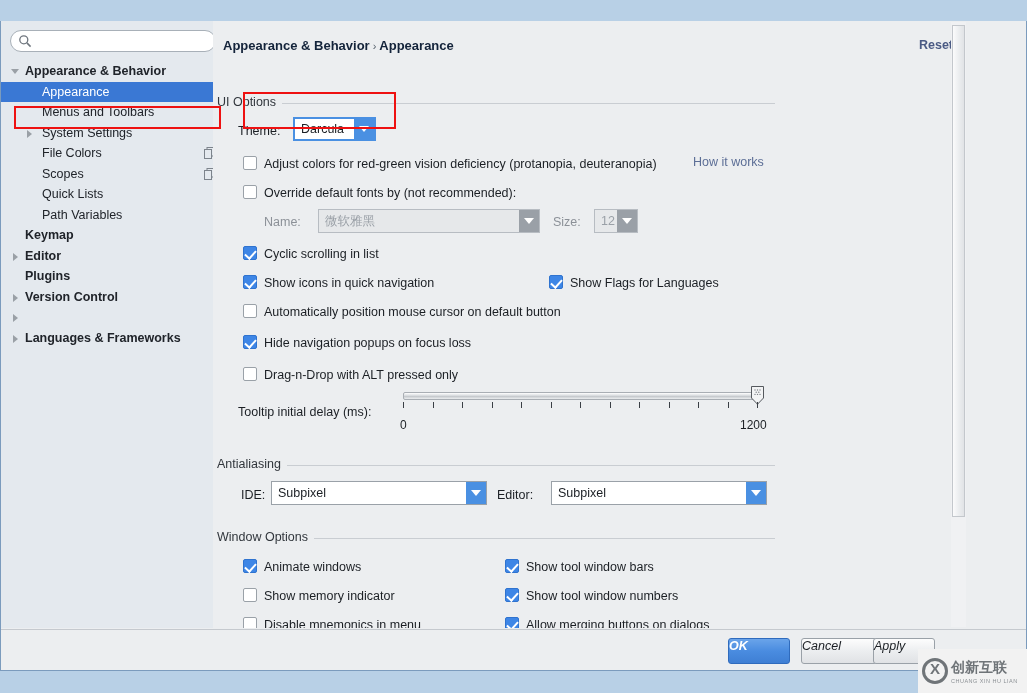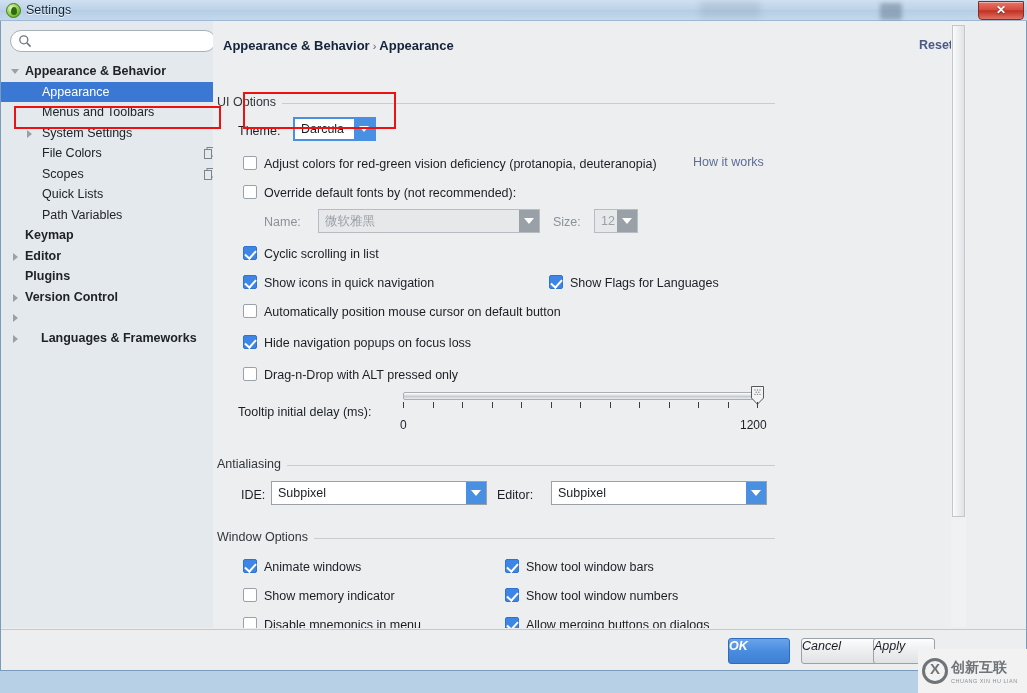--- a/index.html
+++ b/index.html
@@ -272,27 +272,20 @@
     position: absolute;
     border: 2px solid #ee1111;
     pointer-events: none; z-index: 40;
   }
 </style>
 </head>
 <body>
 
 <div id="window">
 
-  <div id="titlebar">
-    <div class="blur-a"></div>
-    <div class="blur-b"></div>
-    <div id="app-icon"></div>
-    <div id="window-title">Settings</div>
-    <div id="close-button">✕</div>
-  </div>
 
   <div id="dialog">
 
     <div id="sidebar">
       <div id="search-wrap">
         <input id="search-input" type="text" placeholder="" style="">
         <svg id="search-icon" viewBox="0 0 14 14">
           <circle cx="5.8" cy="5.8" r="4" fill="none" stroke="#6f767e" stroke-width="1.3"></circle>
           <line x1="8.9" y1="8.9" x2="12.6" y2="12.6" stroke="#6f767e" stroke-width="1.5"></line>
         </svg>
@@ -356,21 +349,21 @@
           </div>
           <div class="tree-row bold">
             <span class="tw" style="left:8px">
               <i class="arrow-r"></i>
             </span>
           </div>
           <div class="tree-row bold">
             <span class="tw" style="left:8px">
               <i class="arrow-r"></i>
             </span>
-            <span class="tree-label" style="left:40px">Languages &amp; Frameworks</span>
+            <span class="tree-label" style="left:24px">Languages &amp; Frameworks</span>
           </div>
         </div>
     </div>
 
     <div id="content">
 
       <div id="breadcrumb">
         <span>Appearance &amp; Behavior</span><span class="sep">›</span><span>Appearance</span>
       </div>
       <div id="reset-link">Reset</div>

